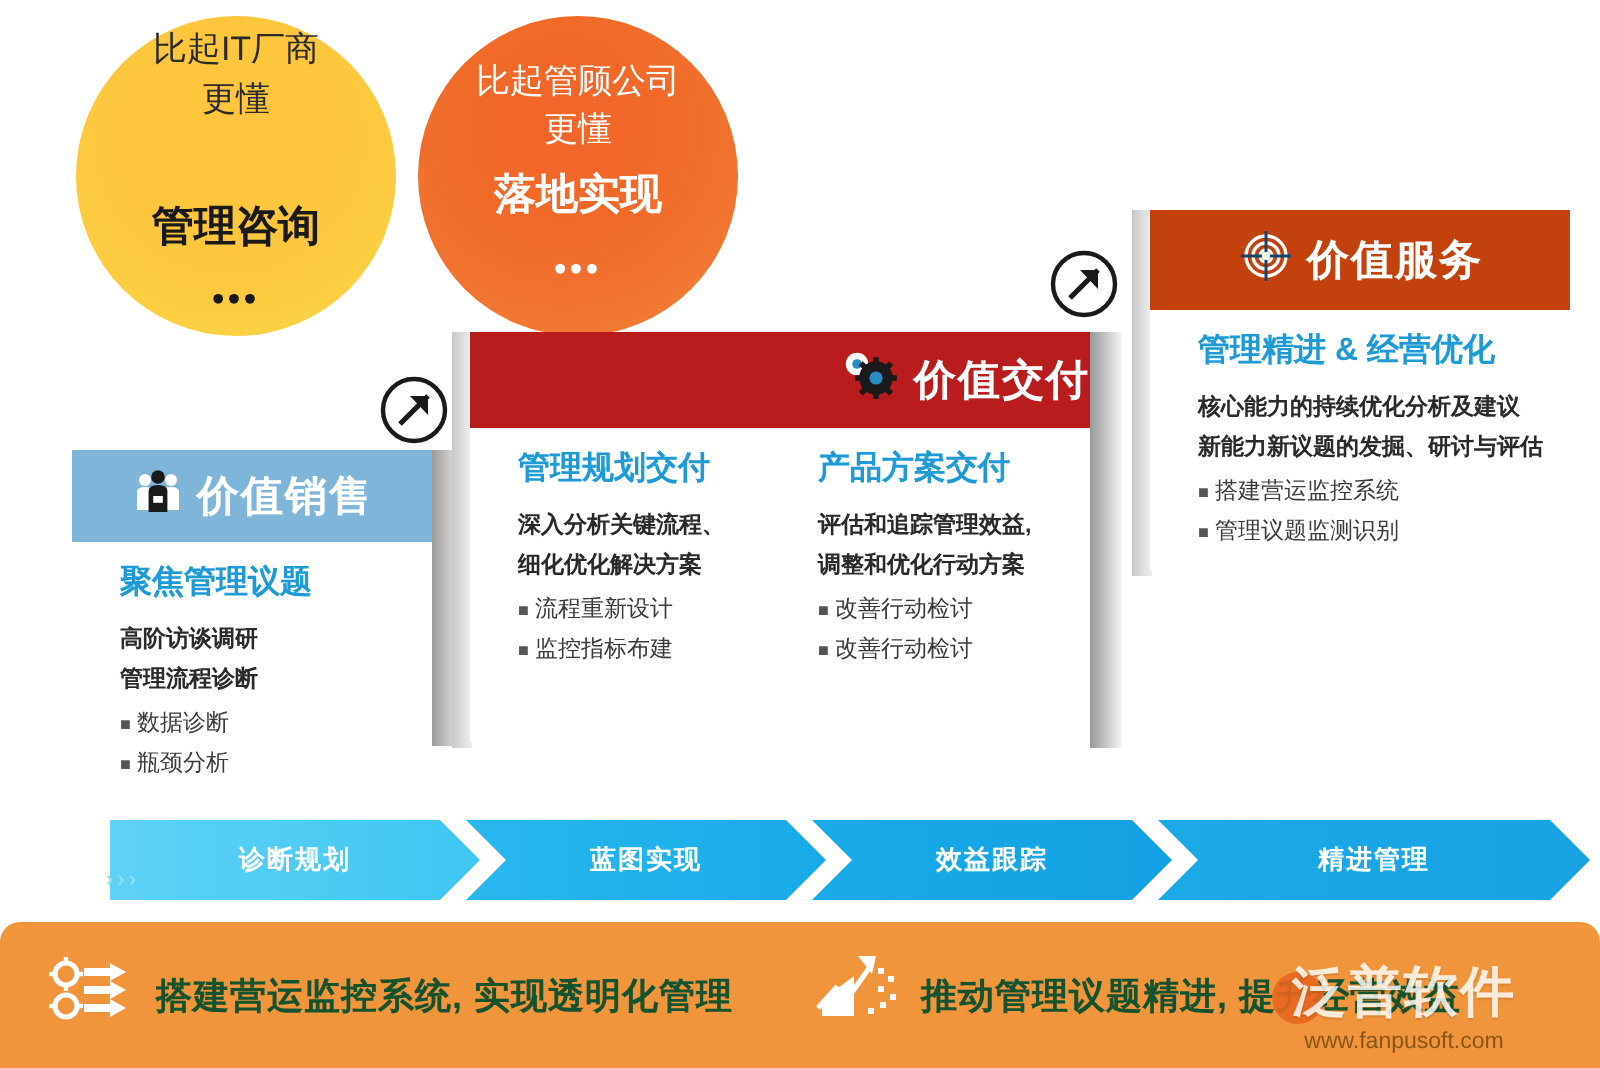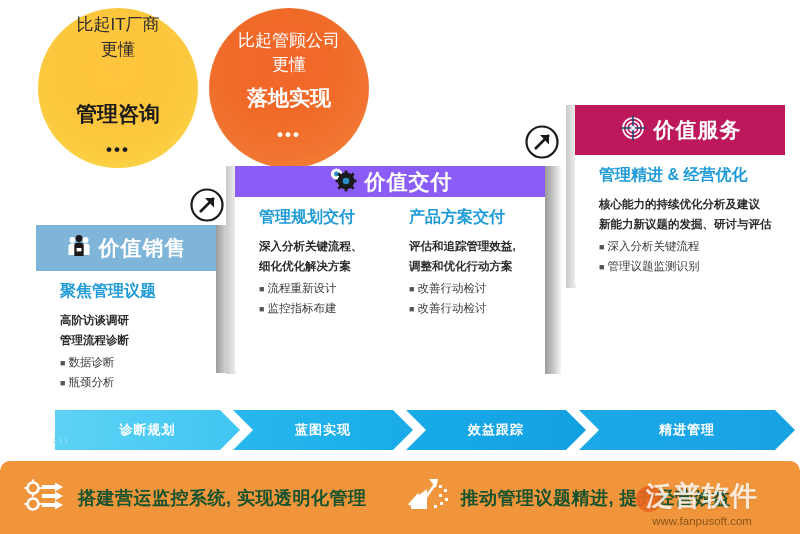--- a/index.html
+++ b/index.html
@@ -59,32 +59,32 @@
   .bullet { color:#3a3a3a; font-size:11.5px; line-height:1.75; display:flex; gap:3px; align-items:baseline; }
   .bullet .sq { color:#555; font-size:9px; }
 
   
   #panel-sales { left:36px; top:225px; width:180px; height:145px; }
   #panel-sales .panel-head { height:46px; background:#7FB5D9; }
   #sales-shadow { left:216px; top:225px; width:16px; height:148px; }
 
   
   #panel-delivery { left:235px; top:166px; width:310px; height:205px; }
-  #panel-delivery .panel-head { height:31px; background:#8b5cf6; }
+  #panel-delivery .panel-head { height:48px; background:#b91c1c;justify-content:flex-end; }
   #delivery-shadow { left:545px; top:166px; width:16px; height:208px; }
   #delivery-notch {
     position:absolute; left:226px; top:166px; width:10px; height:208px;
     background:linear-gradient(to right,#c9c9c9,#efefef);
   }
   .two-col { display:flex; gap:18px; }
   .two-col > div { width:132px; }
 
   
   #panel-service { left:575px; top:105px; width:210px; height:180px; }
-  #panel-service .panel-head { height:50px; background:#be185d; }
+  #panel-service .panel-head { height:50px; background:#c2410c; }
   #service-notch {
     position:absolute; left:566px; top:105px; width:10px; height:183px;
     background:linear-gradient(to right,#c9c9c9,#efefef);
   }
 
   
   .arrow-badge { position:absolute; }
 
   
   #chevron-bar { position:absolute; left:55px; top:410px; width:740px; height:40px; }
@@ -275,21 +275,21 @@
     </div>
     <div class="panel-body">
       <div class="sub-title">管理精进 &amp; 经营优化</div>
       <div class="lead">
         <div>核心能力的持续优化分析及建议</div>
         <div>新能力新议题的发掘、研讨与评估</div>
       </div>
       <div class="bullets">
         <div class="bullet">
           <span class="sq">■</span>
-          <span>深入分析关键流程</span>
+          <span>搭建营运监控系统</span>
         </div>
         <div class="bullet">
           <span class="sq">■</span>
           <span>管理议题监测识别</span>
         </div>
       </div>
     </div>
   </div>
 
   <div class="arrow-badge" style="left:189px;top:187px;">

